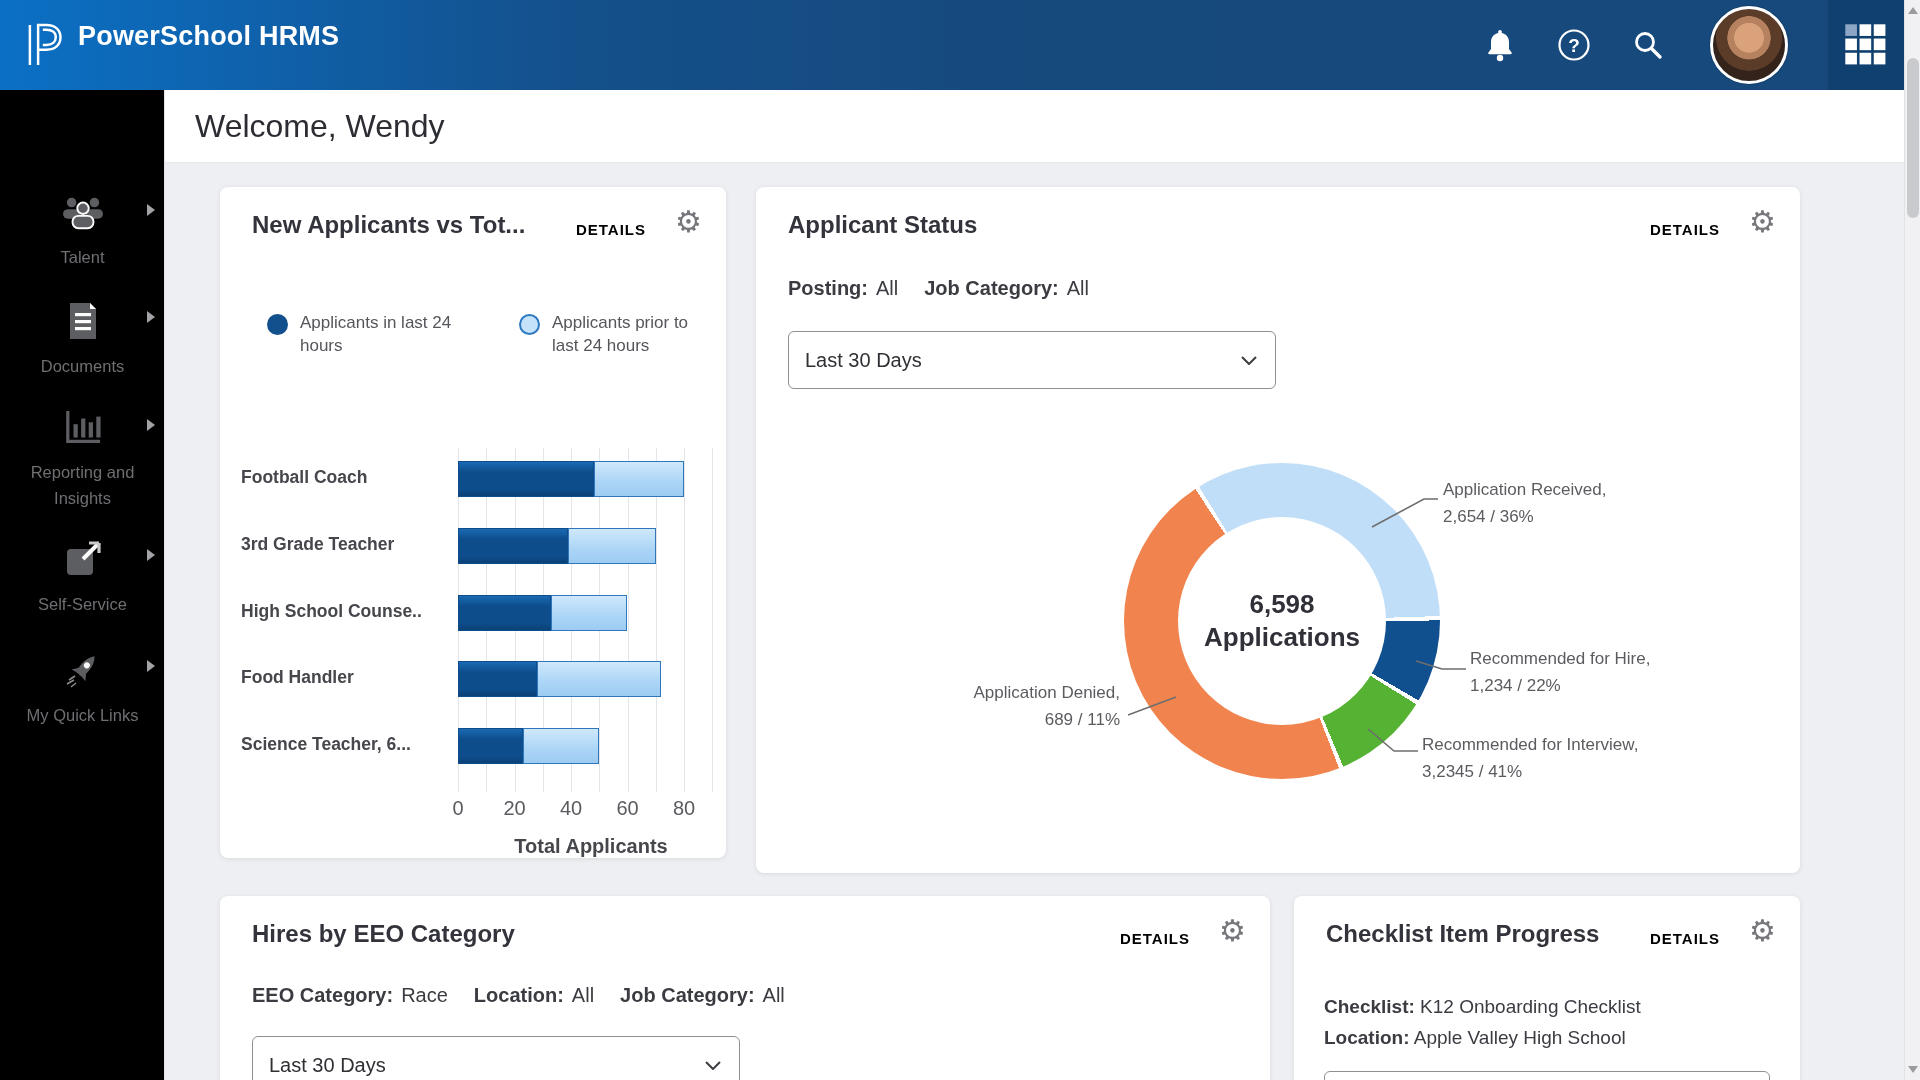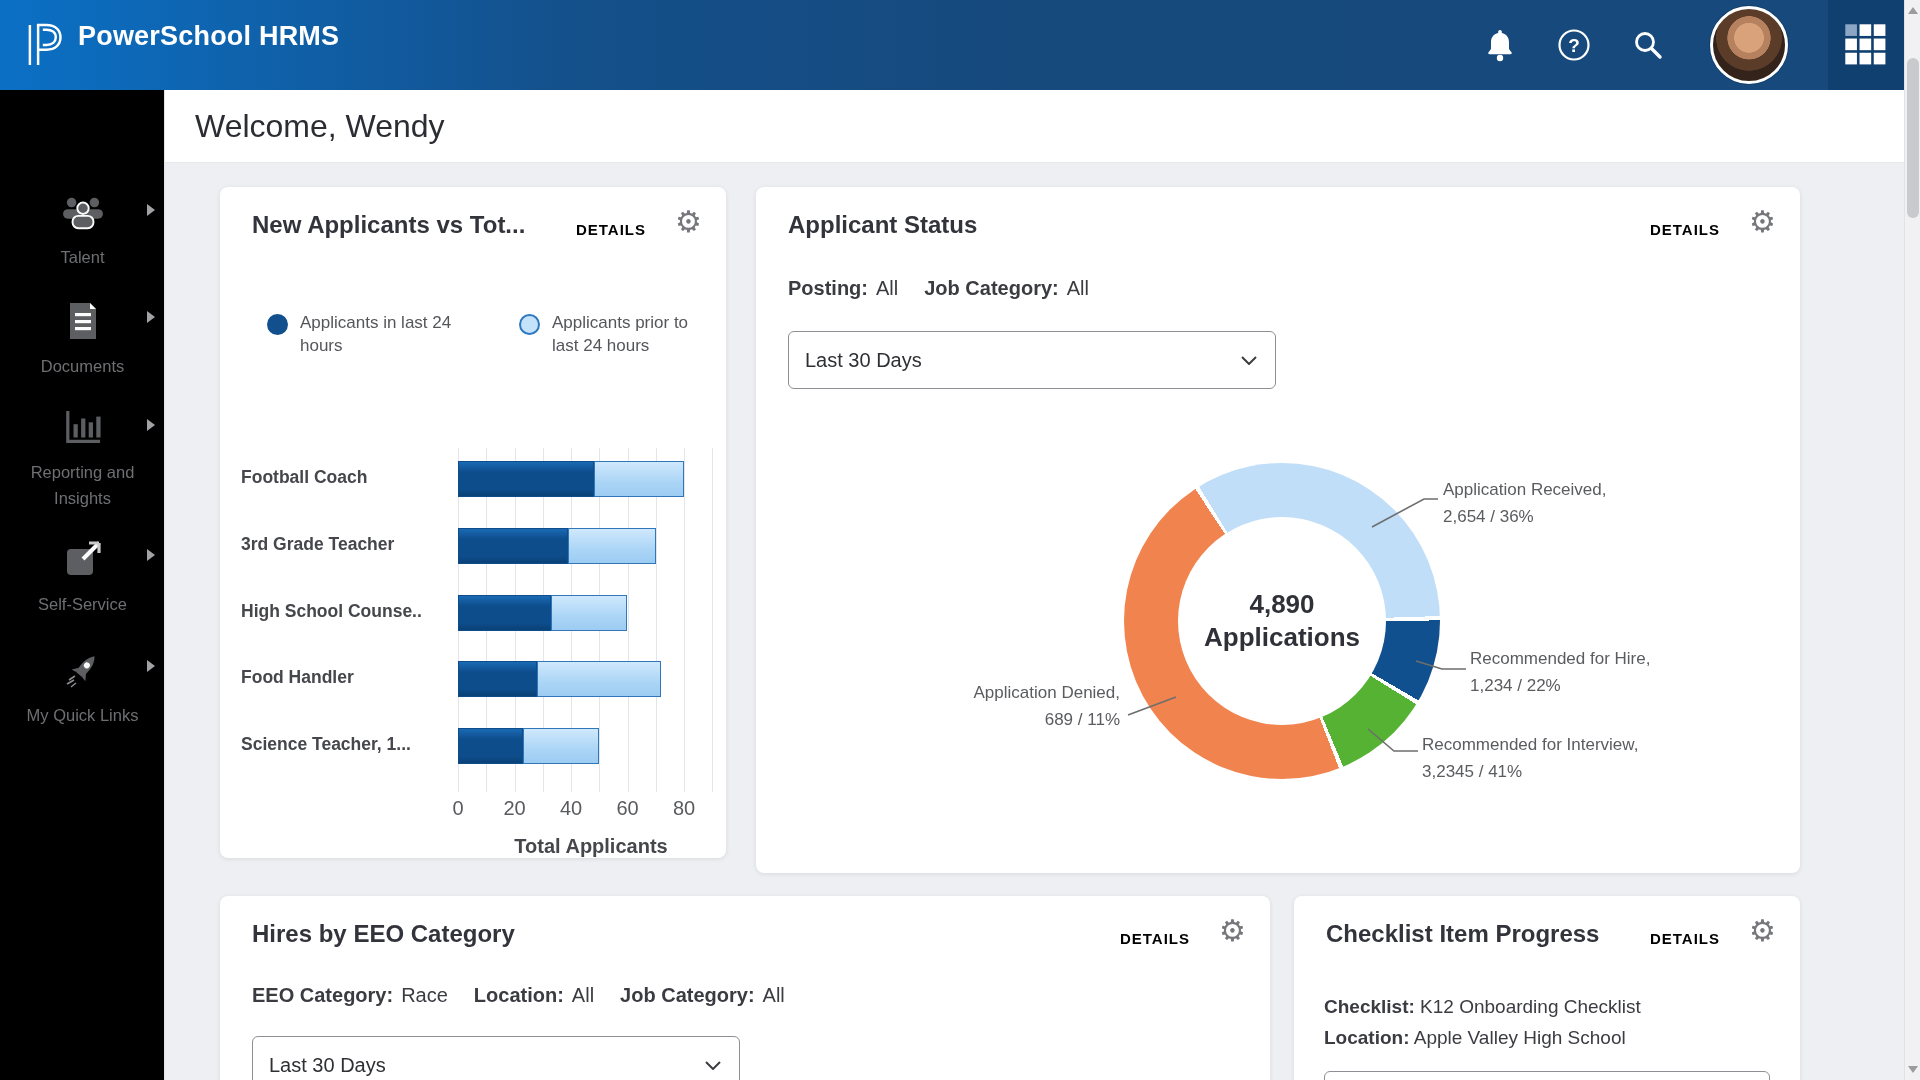--- a/index.html
+++ b/index.html
@@ -250,21 +250,21 @@
         <div class="bar light" style="left: 373.6px; top: 224px; width: 90.4px;"></div>
         <div class="cat-label" style="top: 296.75px;">3rd Grade Teacher</div>
         <div class="bar dark" style="left: 238px; top: 290.75px; width: 110.175px;"></div>
         <div class="bar light" style="left: 348.175px; top: 290.75px; width: 87.575px;"></div>
         <div class="cat-label" style="top: 363.5px;">High School Counse..</div>
         <div class="bar dark" style="left: 238px; top: 357.5px; width: 93.225px;"></div>
         <div class="bar light" style="left: 331.225px; top: 357.5px; width: 76.275px;"></div>
         <div class="cat-label" style="top: 430.25px;">Food Handler</div>
         <div class="bar dark" style="left: 238px; top: 424.25px; width: 79.1px;"></div>
         <div class="bar light" style="left: 317.1px; top: 424.25px; width: 124.3px;"></div>
-        <div class="cat-label" style="top: 497px;">Science Teacher, 1...</div>
+        <div class="cat-label" style="top: 497px;">Science Teacher, 6...</div>
         <div class="bar dark" style="left: 238px; top: 491px; width: 64.975px;"></div>
         <div class="bar light" style="left: 302.975px; top: 491px; width: 76.275px;"></div>
         <div class="tick" style="left: 238px;">0</div>
         <div class="tick" style="left: 294.5px;">20</div>
         <div class="tick" style="left: 351px;">40</div>
         <div class="tick" style="left: 407.5px;">60</div>
         <div class="tick" style="left: 464px;">80</div>
         <div class="xlabel">Total Applicants</div>
       </div>
   </section>
@@ -281,21 +281,21 @@
 
     <div class="dropdown" style="left:32px; top:144px;">
       <span>Last 30 Days</span>
       <svg width="16" height="9" viewBox="0 0 16 9">
         <polyline points="1,1 8,8 15,1" fill="none" stroke="#3c3d42" stroke-width="2"></polyline>
       </svg>
     </div>
 
     <div class="donut" style="background: conic-gradient(from -32.5deg, rgb(255, 255, 255) 0deg, rgb(255, 255, 255) 0.8deg, rgb(192, 222, 248) 0.8deg, rgb(192, 222, 248) 120.7deg, rgb(255, 255, 255) 120.7deg, rgb(255, 255, 255) 121.5deg, rgb(255, 255, 255) 121.5deg, rgb(255, 255, 255) 122.3deg, rgb(17, 80, 143) 122.3deg, rgb(17, 80, 143) 152.7deg, rgb(255, 255, 255) 152.7deg, rgb(255, 255, 255) 153.5deg, rgb(255, 255, 255) 153.5deg, rgb(255, 255, 255) 154.3deg, rgb(85, 178, 51) 154.3deg, rgb(85, 178, 51) 189.7deg, rgb(255, 255, 255) 189.7deg, rgb(255, 255, 255) 190.5deg, rgb(255, 255, 255) 190.5deg, rgb(255, 255, 255) 191.3deg, rgb(241, 131, 78) 191.3deg, rgb(241, 131, 78) 359.2deg, rgb(255, 255, 255) 359.2deg, rgb(255, 255, 255) 360deg);">
       <div class="donut-hole">
-        <div class="donut-center-value">4,890</div>
+        <div class="donut-center-value">6,598</div>
         <div class="donut-center-label">Applications</div>
       </div>
     </div>
     <svg class="leaders" width="1044" height="686">
         <polyline points="616,340 668,312 682,312" fill="none" stroke="#6e6e6e" stroke-width="1.6"></polyline>
         <polyline points="660,474 686,482 710,482" fill="none" stroke="#6e6e6e" stroke-width="1.6"></polyline>
         <polyline points="612,542 638,564 662,564" fill="none" stroke="#6e6e6e" stroke-width="1.6"></polyline>
         <polyline points="372,528 420,510" fill="none" stroke="#6e6e6e" stroke-width="1.6"></polyline>
       </svg>
   <div class="callout" style="top: 289px; left: 687px;">

